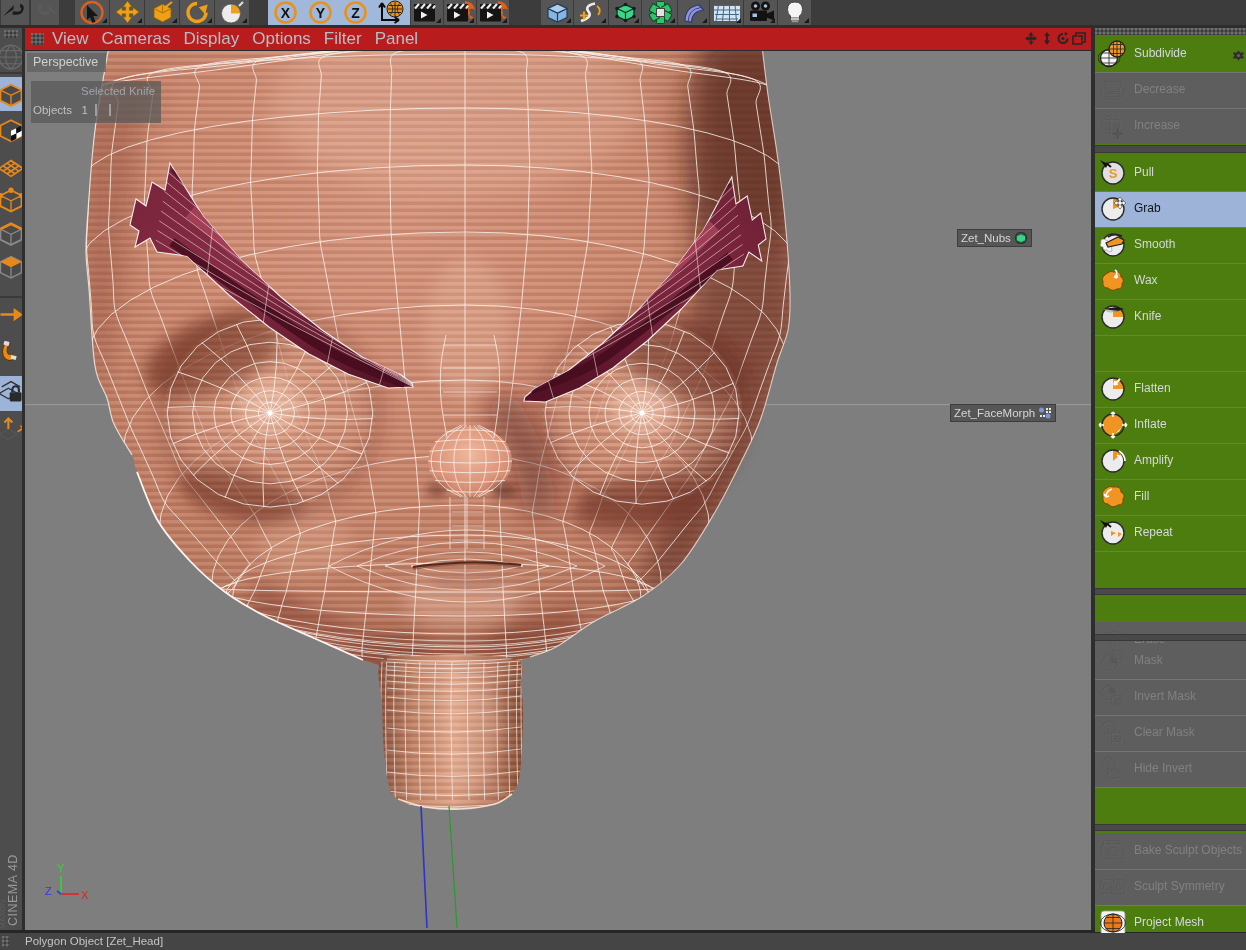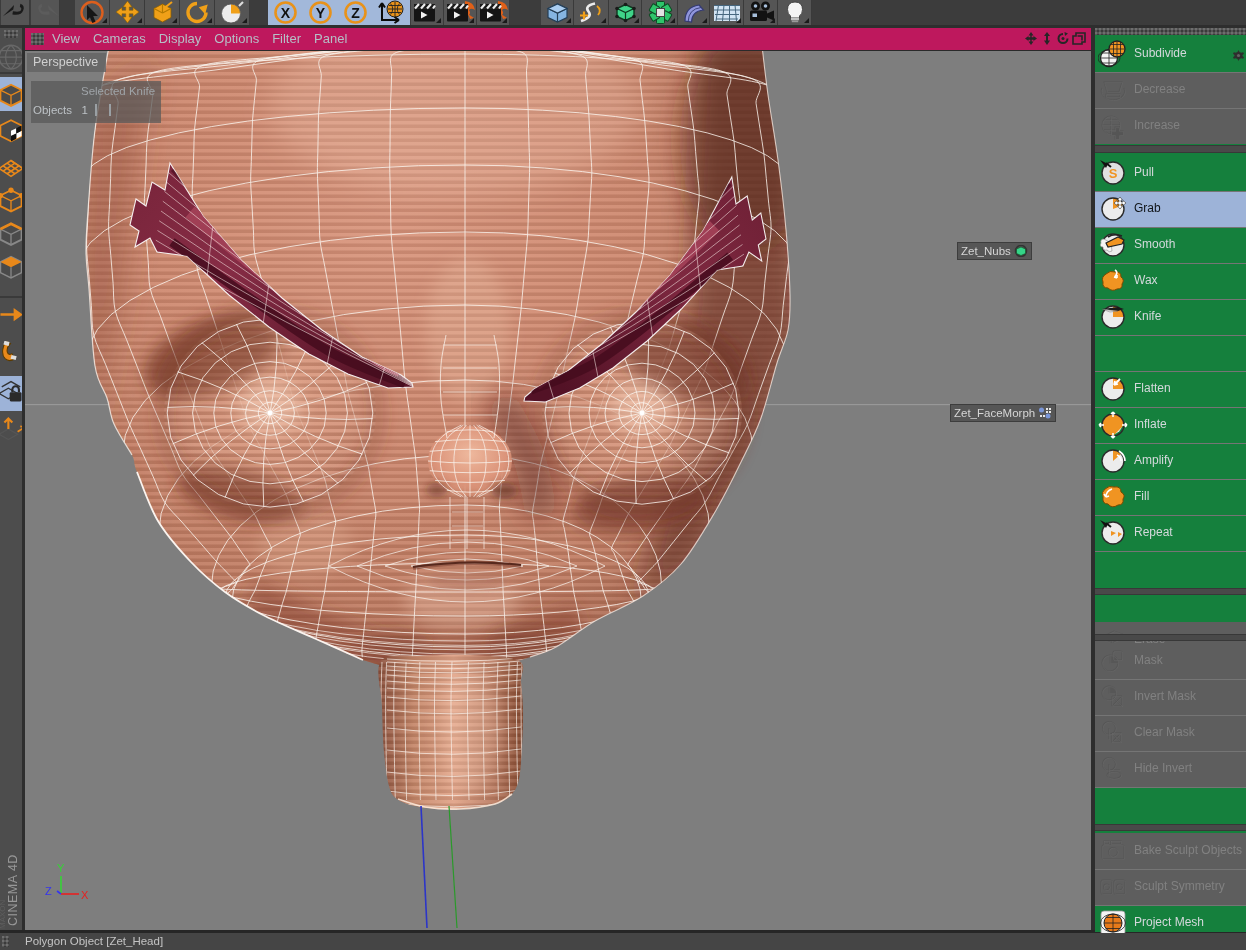--- a/index.html
+++ b/index.html
@@ -4,27 +4,27 @@
 * { margin:0; padding:0; box-sizing:border-box; }
 body { width:1246px; height:950px; overflow:hidden; background:#3c3c3c;
        font-family:"Liberation Sans", sans-serif; position:relative; }
 .abs { position:absolute; }
 #toolbar { left:0; top:0; width:1246px; height:27px; background:#3c3c3c; }
 .tbtn { position:absolute; top:0; height:25px; background:#555555;
         border-right:1px solid #3a3a3a; }
 .tbtn svg { display:block; }
 .corner:after { content:""; position:absolute; right:2px; bottom:2px;
   border-left:5px solid transparent; border-bottom:5px solid #1a1a1a; }
-#menubar { left:25px; top:28px; width:1066px; height:22px; background:#be185d;
-  color:#b6bfc7; font-size:13px; line-height:22px; }
+#menubar { left:25px; top:28px; width:1066px; height:22px; background:#b91c1c;
+  color:#b6bfc7; font-size:17px; line-height:22px; }
 #menubar span { margin-right:13px; }
 #leftbar { left:0; top:28px; width:22px; height:902px; background:#4d4d4d; }
 .lbtn { position:absolute; left:0; width:22px; }
 #viewport { left:25px; top:51px; width:1066px; height:879px; background:#7e7e7e; }
-#rightpanel { left:1095px; top:28px; width:151px; height:904px; background:#15803d; }
+#rightpanel { left:1095px; top:28px; width:151px; height:904px; background:#4d7c0f; }
 .prow { position:absolute; left:0; width:151px; height:36px; }
 .prow .lbl { position:absolute; left:39px; top:10px; font-size:12px; color:#d4d9dc; }
 .prow .ic { position:absolute; left:3px; top:4px; width:30px; height:28px; }
 .prow.dis .lbl { color:#818181; }
 .prow.dis { background:#5e5e5e; }
 .prow.sel { background:#9db3d8; }
 .prow.sel .lbl { color:#101418;text-align:right; }
 .rowline { position:absolute; left:0; width:151px; height:1px; background:#757575; }
 .psep { position:absolute; left:0; width:151px; background:#494949;
   border-top:1px solid #383838; border-bottom:1px solid #383838; }
@@ -634,21 +634,21 @@
         <path d="M36,843 L32,840" stroke="#3535f0"></path>
       </g>
 <text x="32" y="821" font-family="Liberation Sans, sans-serif" font-size="11" fill="#35d435">Y</text>
 <text x="56" y="848" font-family="Liberation Sans, sans-serif" font-size="11" fill="#e82020">X</text>
 <text x="20" y="844" font-family="Liberation Sans, sans-serif" font-size="11" fill="#3535f0">Z</text>
 </svg><div class="abs" style="left:2px;top:2px;background:rgba(100,100,100,0.85);color:#d0d0d0;font-size:12.5px;padding:2px 8px 3px 6px;">Perspective</div><div class="abs" style="left:6px;top:30px;width:130px;height:42px;background:rgba(90,90,90,0.75);color:#9fa4a8;font-size:11.5px;">
       <div style="position:absolute;left:50px;top:4px">Selected  Knife</div>
       <div style="position:absolute;left:2px;top:23px;color:#bcc1c5">Objects&nbsp;&nbsp;&nbsp;1</div>
       <div style="position:absolute;left:64px;top:23px;width:2px;height:12px;background:#9aa0a4"></div>
       <div style="position:absolute;left:78px;top:23px;width:2px;height:12px;background:#9aa0a4"></div>
-    </div><div class="vlabel" style="left:932px;top:191px;">Zet_Nubs&nbsp;<svg width="14" height="12" viewBox="0 0 14 12" style="vertical-align:-2px" xmlns="http://www.w3.org/2000/svg">
+    </div><div class="vlabel" style="left:932px;top:178px;">Zet_Nubs&nbsp;<svg width="14" height="12" viewBox="0 0 14 12" style="vertical-align:-2px" xmlns="http://www.w3.org/2000/svg">
         <circle cx="7" cy="6" r="5.5" fill="none" stroke="#333" stroke-width="1.5"></circle>
         <path d="M2.5 4 L7 2 L11.5 4 L11.5 8.5 L7 10.5 L2.5 8.5 Z" fill="#35d488" stroke="#14532a" stroke-width="0.7"></path>
       </svg></div><div class="vlabel" style="left:925px;top:353px;">Zet_FaceMorph&nbsp;<svg width="14" height="12" viewBox="0 0 14 12" style="vertical-align:-2px" xmlns="http://www.w3.org/2000/svg">
         <g fill="#7a96d8">
           <circle cx="3.5" cy="3" r="2.5"></circle>
           <circle cx="10" cy="9" r="2.5"></circle>
         </g>
         <g fill="#e8e8e8">
           <rect x="8" y="1" width="2" height="2"></rect>
           <rect x="11" y="1" width="2" height="2"></rect>

